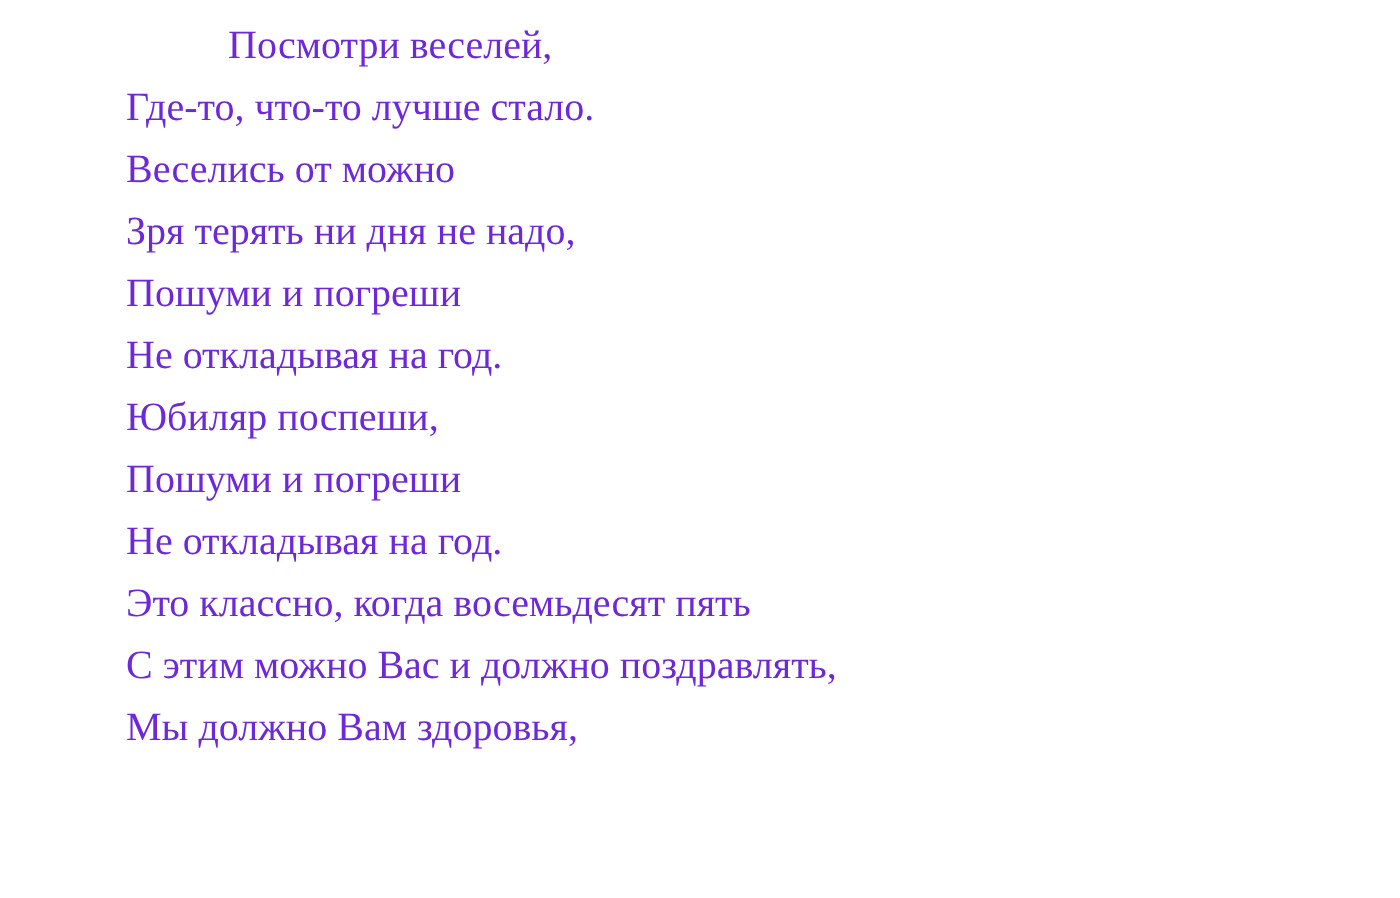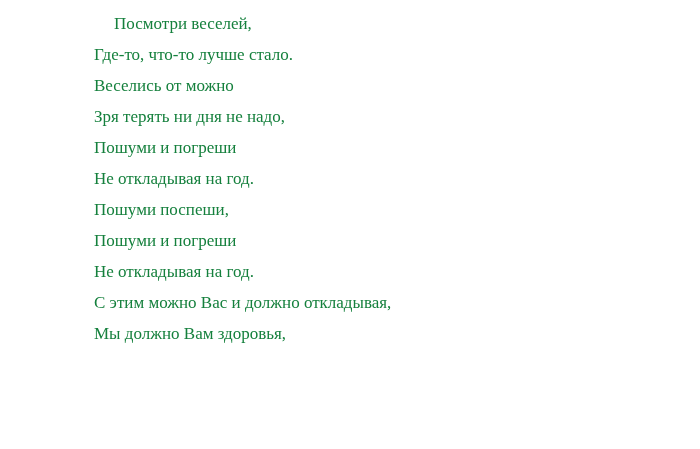--- a/index.html
+++ b/index.html
@@ -20,41 +20,42 @@
     background: #ffffff;
     box-sizing: border-box;
     padding: 8px 0 0 0;
   }
   .poem {
     margin: 0;
     padding: 0;
     list-style: none;
   }
   .line {
-    font-size: 17px;
+    font-size: 20px;
     line-height: 1.05;
-    color: #15803d;
+    color: #6d28d9;
     white-space: pre;
     height: 31px;
     display: flex;
     align-items: center;
   }
   .indent-0 { padding-left: 114px; }
-  .indent-1 { padding-left: 94px; }
+  .indent-1 { padding-left: 63px; }
 </style>
 </head>
 <body>
 
 <div class="page">
   <div class="poem">
       <div class="line indent-0">Посмотри веселей,</div>
       <div class="line indent-1">Где-то, что-то лучше стало.</div>
       <div class="line indent-1">Веселись от можно</div>
       <div class="line indent-1">Зря терять ни дня не надо,</div>
       <div class="line indent-1">Пошуми и погреши</div>
       <div class="line indent-1">Не откладывая на год.</div>
-      <div class="line indent-1">Пошуми поспеши,</div>
+      <div class="line indent-1">Юбиляр поспеши,</div>
       <div class="line indent-1">Пошуми и погреши</div>
       <div class="line indent-1">Не откладывая на год.</div>
-      <div class="line indent-1">С этим можно Вас и должно откладывая,</div>
+      <div class="line indent-1">Это классно, когда восемьдесят пять</div>
+      <div class="line indent-1">С этим можно Вас и должно поздравлять,</div>
       <div class="line indent-1">Мы должно Вам здоровья,</div>
     </div>
 </div>
 
 </body></html>

